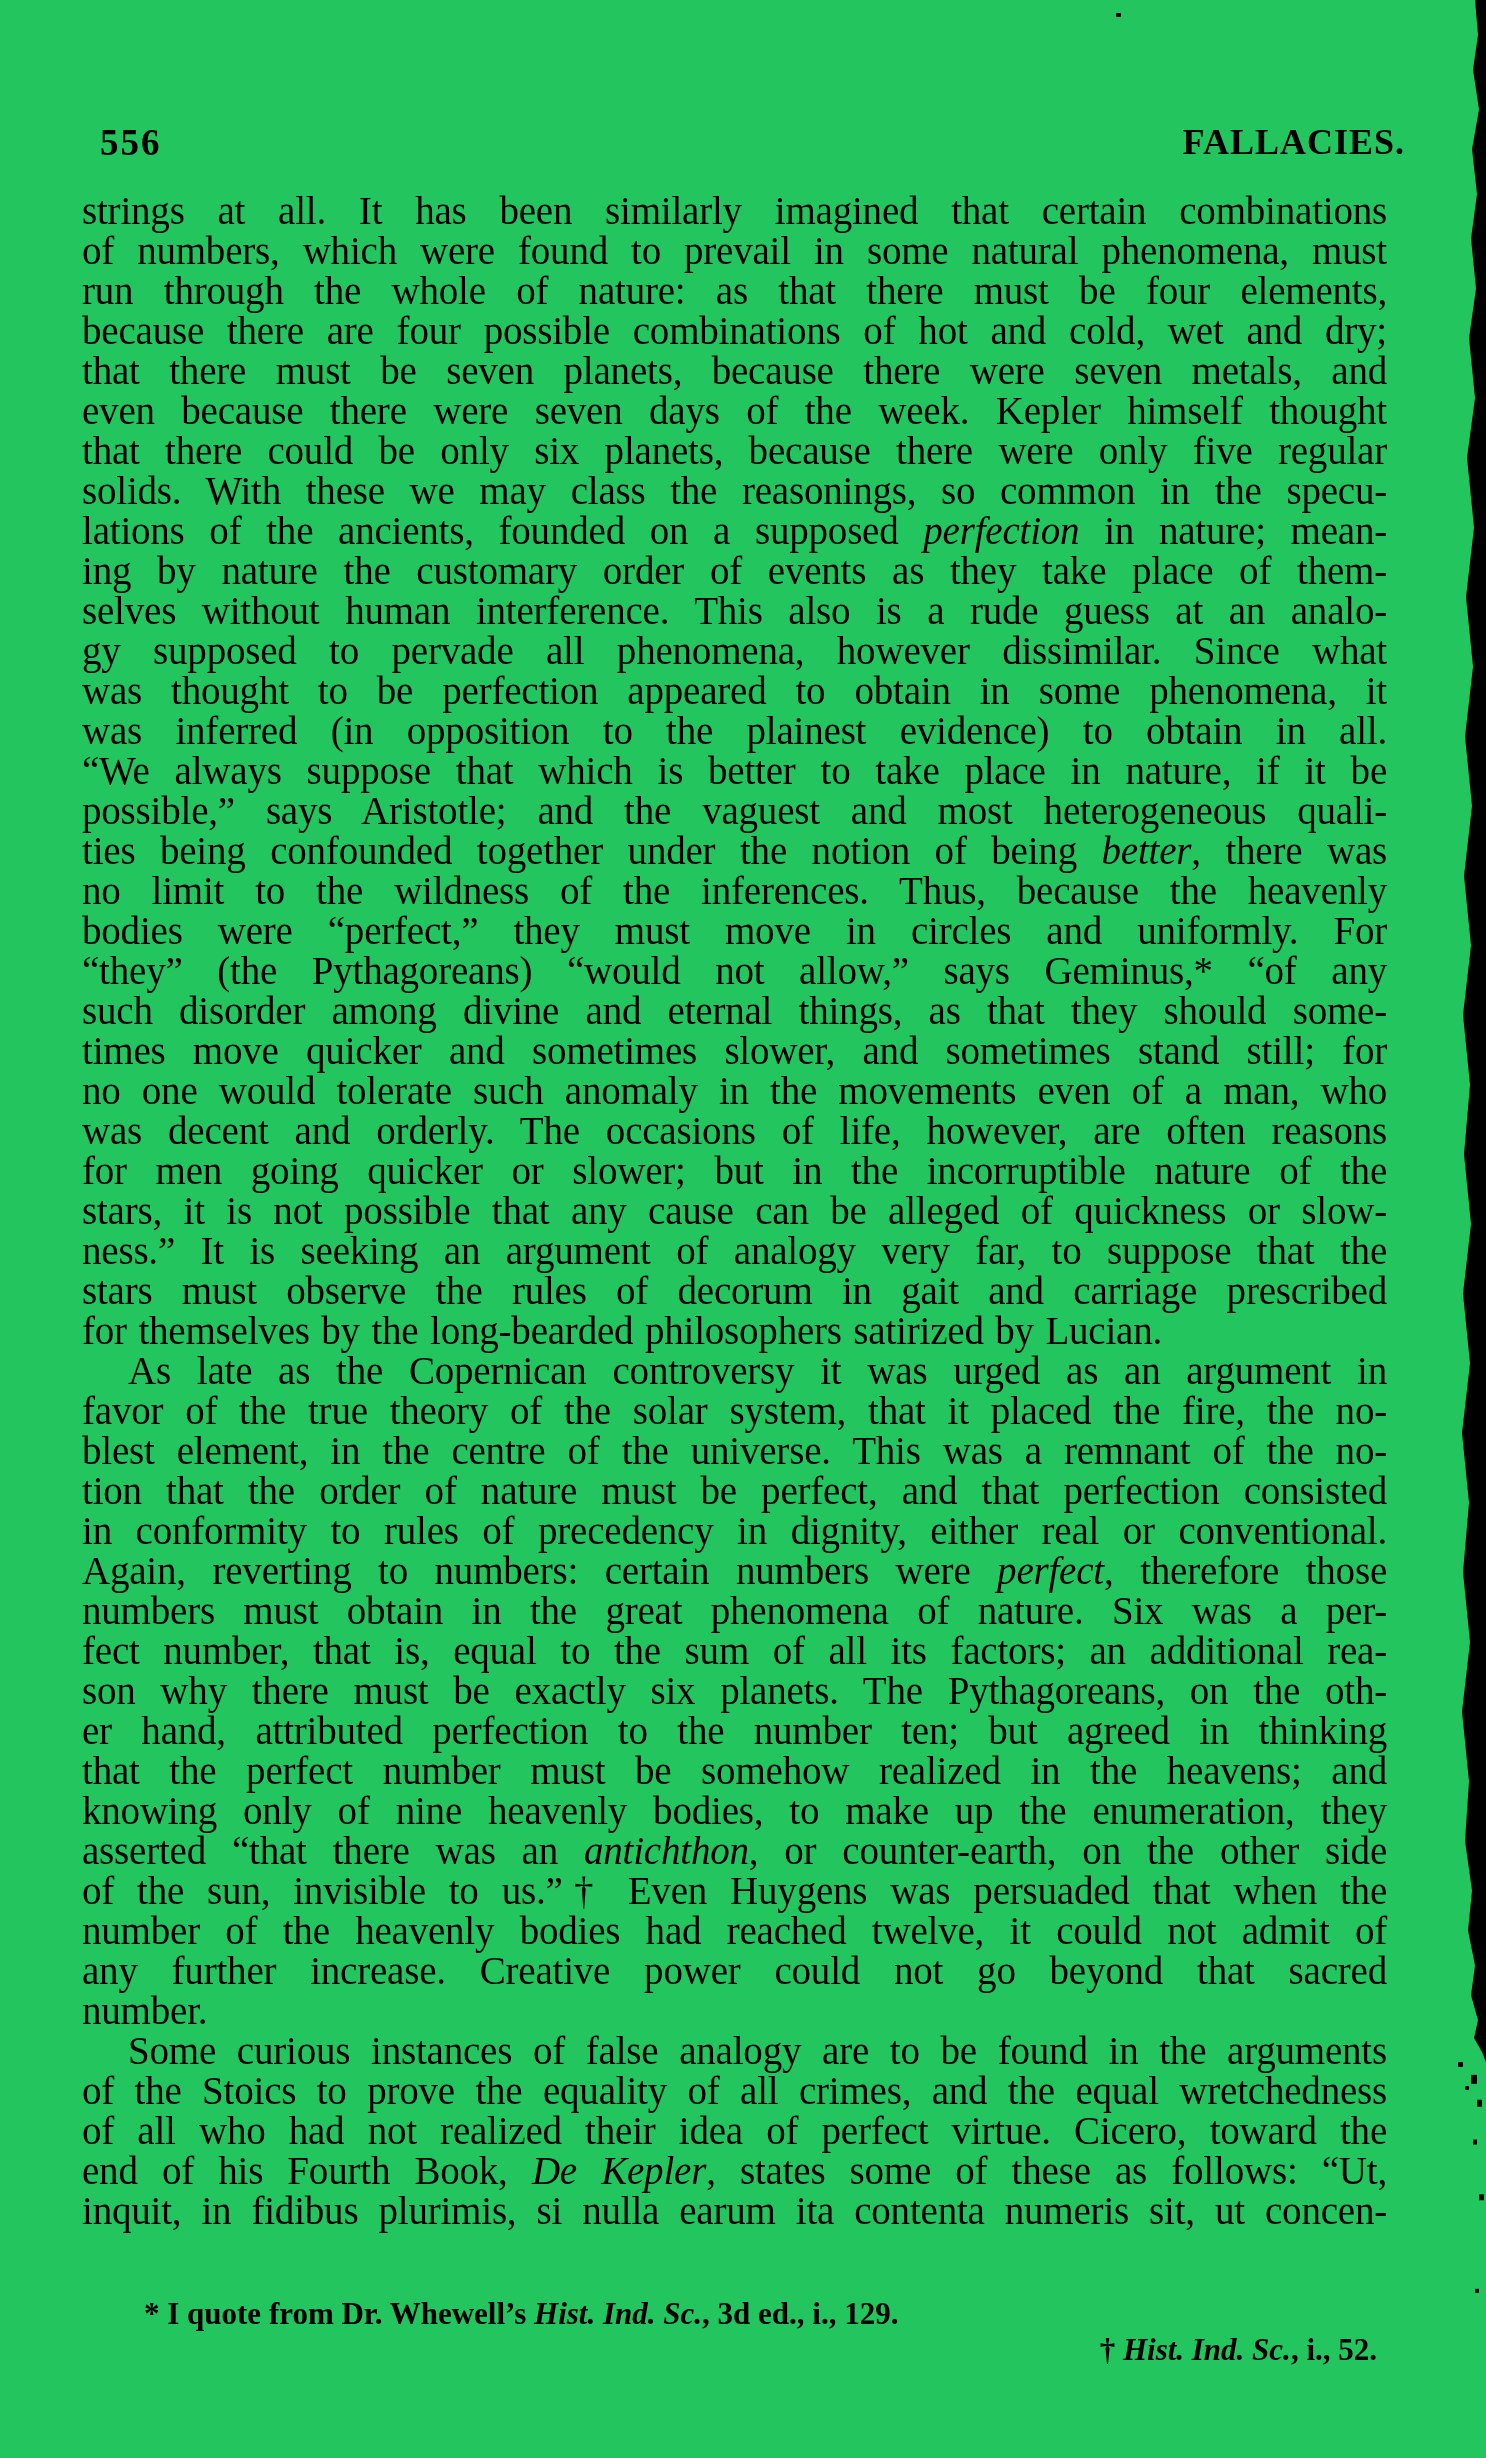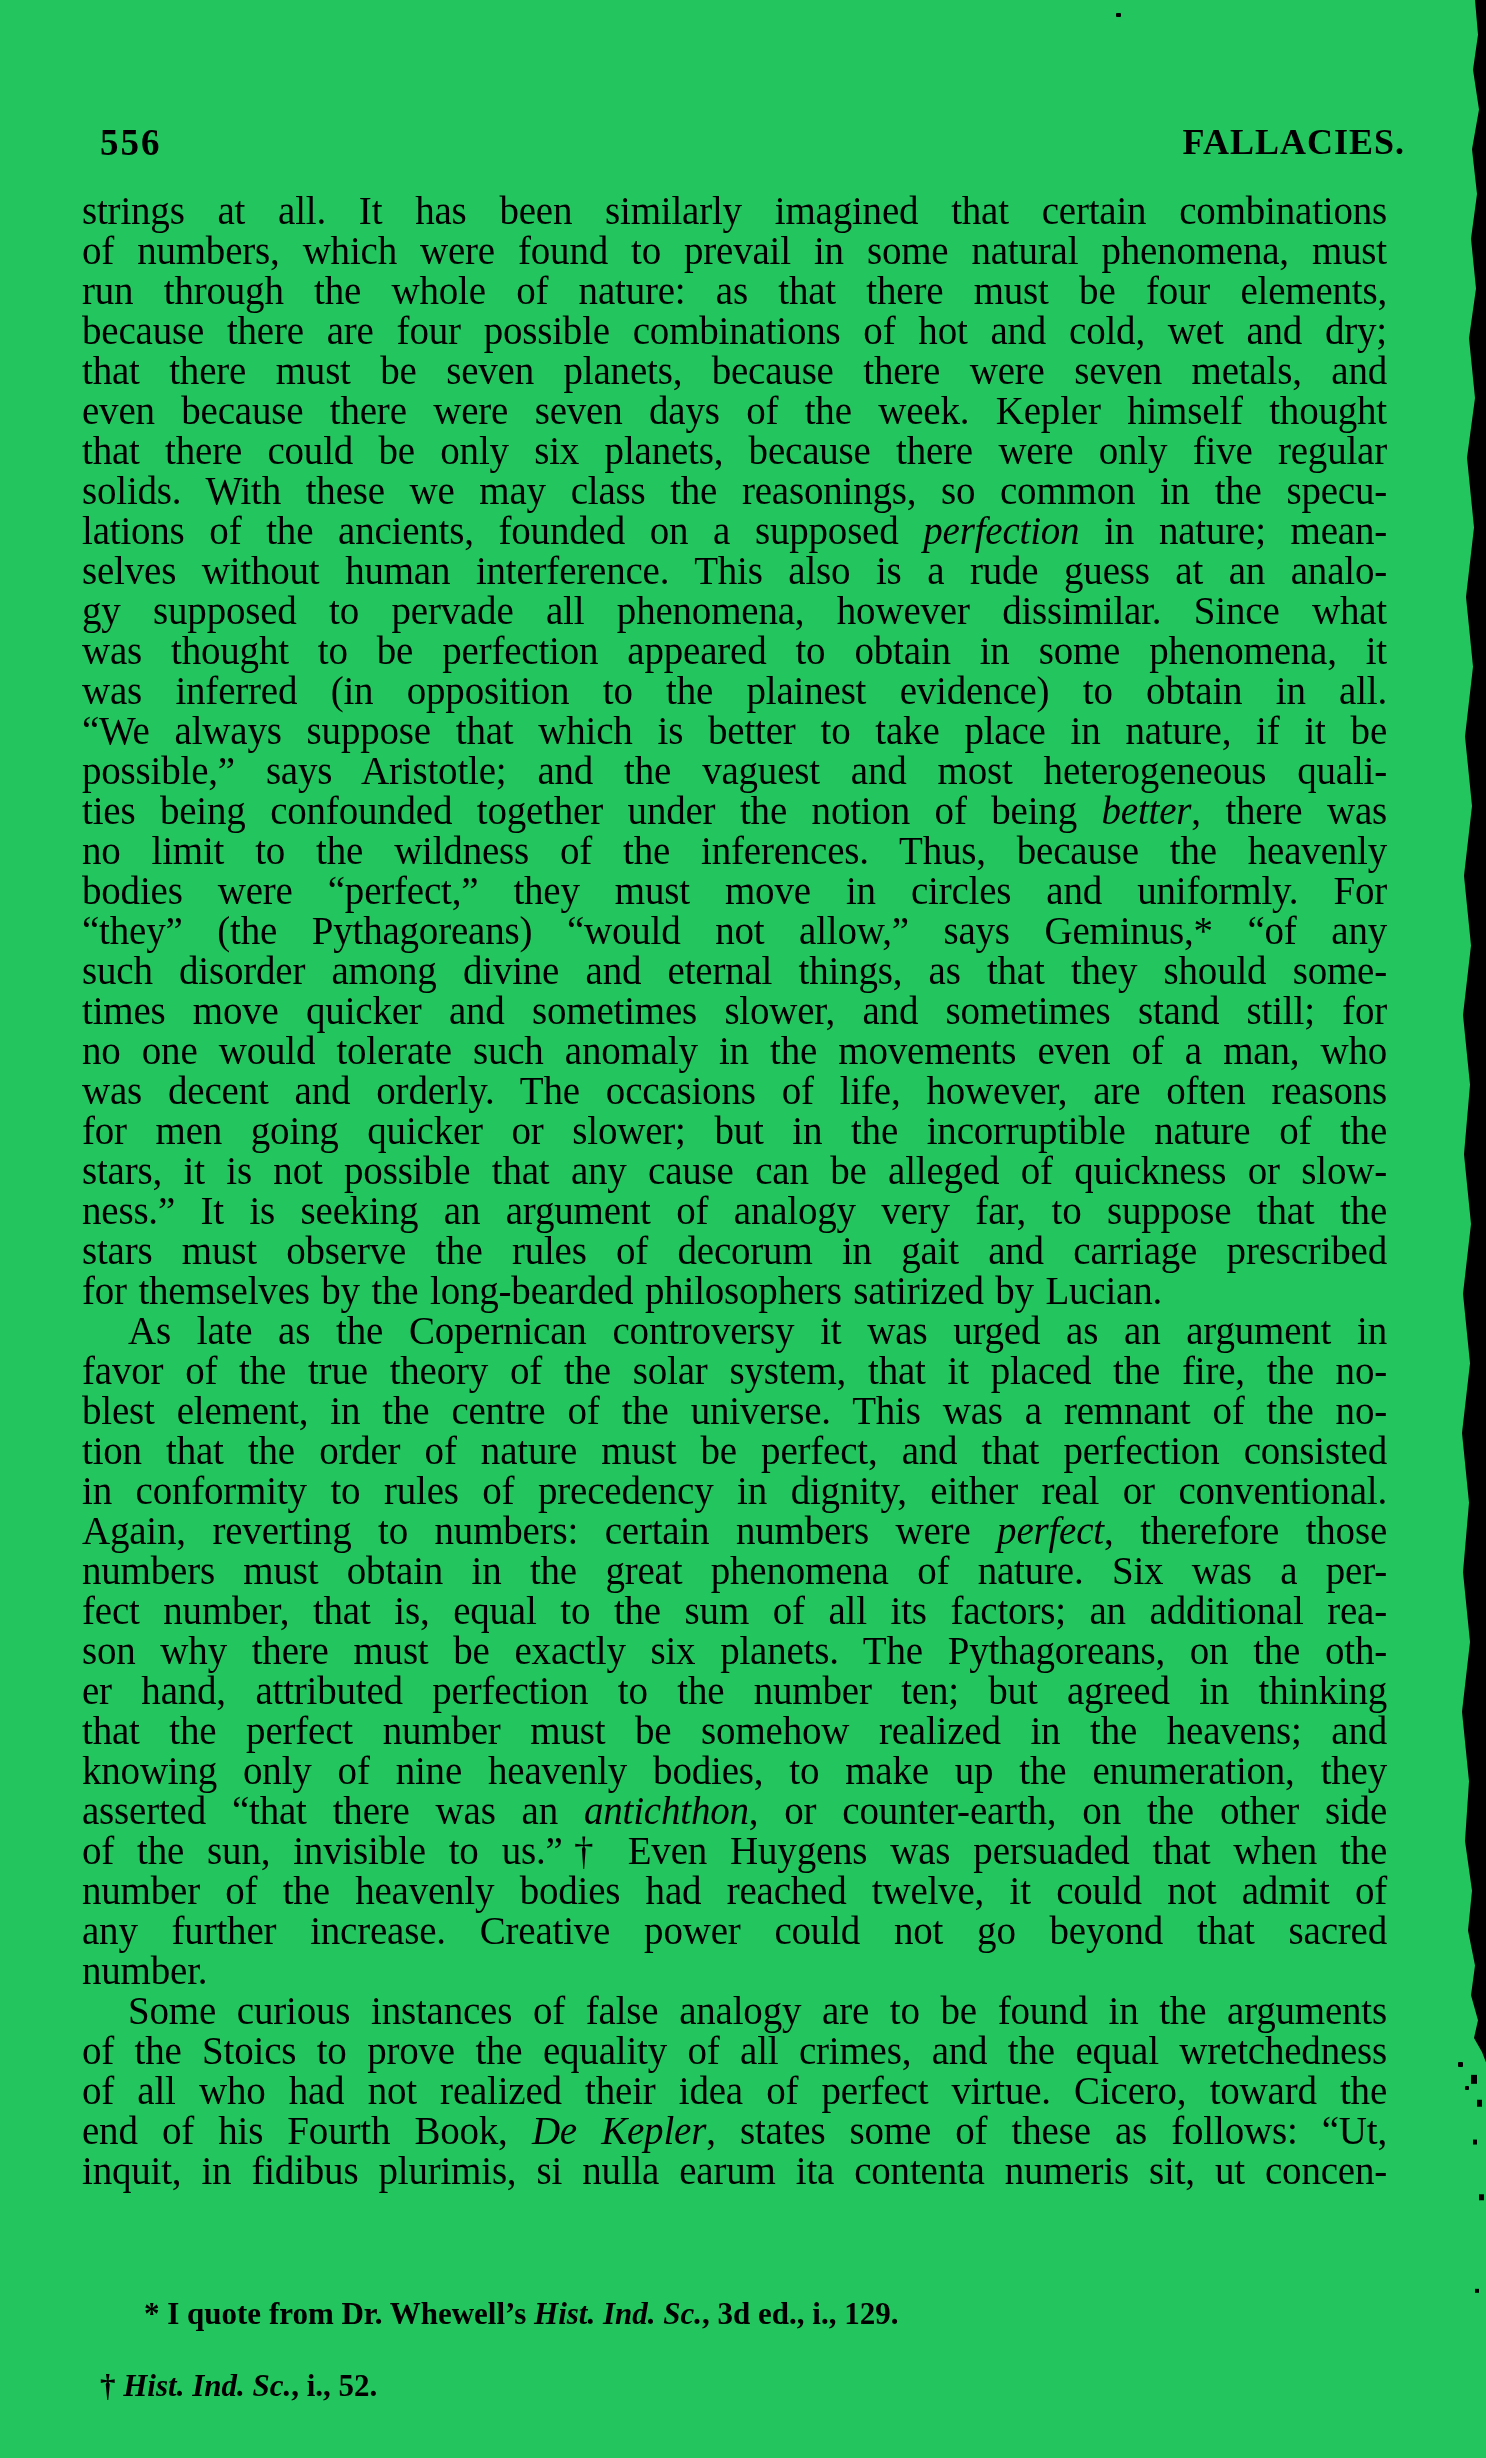--- a/index.html
+++ b/index.html
@@ -74,21 +74,20 @@
     position: absolute;
     top: 2296px;
     left: 100px;
     width: 1305px;
     font-size: 31px;
     font-weight: bold;
     display: flex;
     justify-content: space-between;
     padding-left: 0;
     box-sizing: border-box;
-    flex-direction: column;
   }
   .footnote .fn-left { margin-left: 44px; }
   .footnote .fn-right { margin-right: 28px; margin-top: 36px; }
   .scan-edge {
     position: absolute;
     top: 0;
     right: 0;
     width: 26px;
     height: 2459px;
   }
@@ -111,20 +110,21 @@
   <div class="body-text">
       <div class="line"><span>strings at all.  It has been similarly imagined that certain combinations</span></div>
       <div class="line"><span>of numbers, which were found to prevail in some natural phenomena, must</span></div>
       <div class="line"><span>run through the whole of nature: as that there must be four elements,</span></div>
       <div class="line"><span>because there are four possible combinations of hot and cold, wet and dry;</span></div>
       <div class="line"><span>that there must be seven planets, because there were seven metals, and</span></div>
       <div class="line"><span>even because there were seven days of the week.  Kepler himself thought</span></div>
       <div class="line"><span>that there could be only six planets, because there were only five regular</span></div>
       <div class="line"><span>solids.  With these we may class the reasonings, so common in the specu-</span></div>
       <div class="line"><span>lations of the ancients, founded on a supposed </span><span class="it">perfection</span><span> in nature; mean-</span></div>
+      <div class="line"><span>ing by nature the customary order of events as they take place of them-</span></div>
       <div class="line"><span>selves without human interference.  This also is a rude guess at an analo-</span></div>
       <div class="line"><span>gy supposed to pervade all phenomena, however dissimilar.  Since what</span></div>
       <div class="line"><span>was thought to be perfection appeared to obtain in some phenomena, it</span></div>
       <div class="line"><span>was inferred (in opposition to the plainest evidence) to obtain in all.</span></div>
       <div class="line"><span>“We always suppose that which is better to take place in nature, if it be</span></div>
       <div class="line"><span>possible,” says Aristotle; and the vaguest and most heterogeneous quali-</span></div>
       <div class="line"><span>ties being confounded together under the notion of being </span><span class="it">better</span><span>, there was</span></div>
       <div class="line"><span>no limit to the wildness of the inferences.  Thus, because the heavenly</span></div>
       <div class="line"><span>bodies were “perfect,” they must move in circles and uniformly.  For</span></div>
       <div class="line"><span>“they” (the Pythagoreans) “would not allow,” says Geminus,* “of any</span></div>

